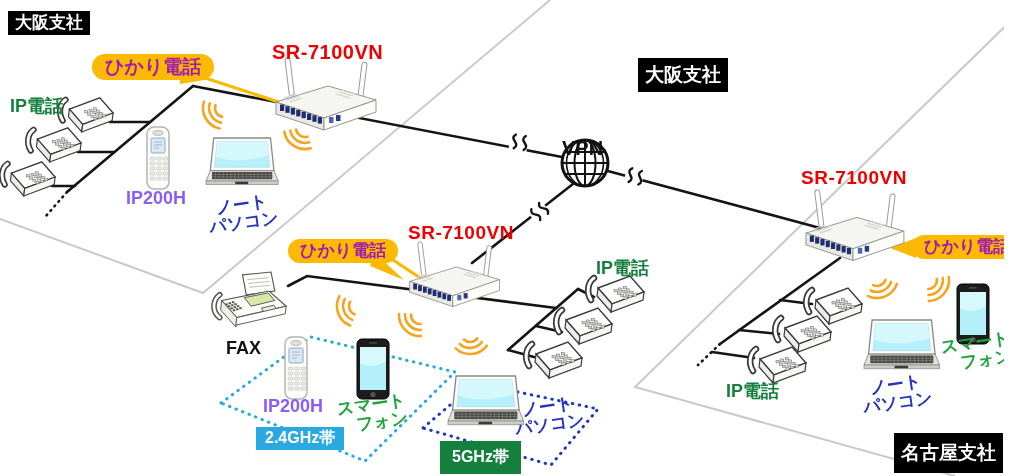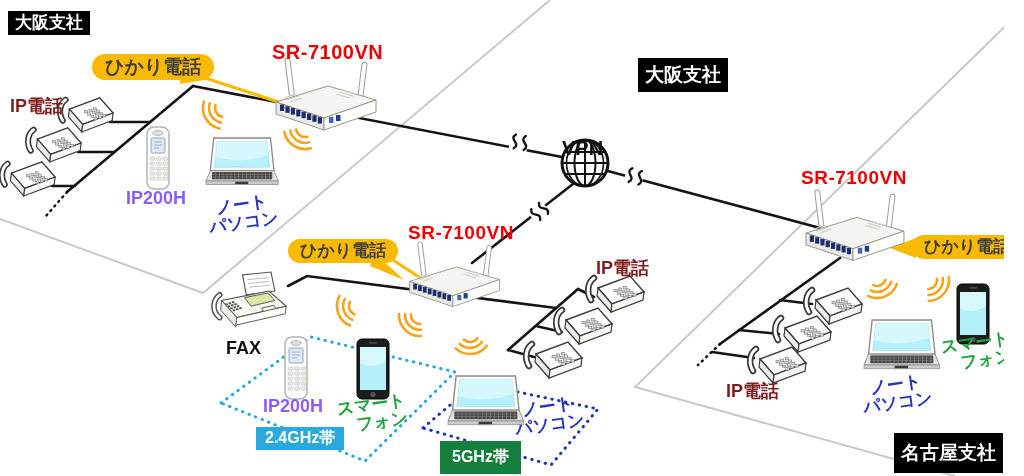--- a/index.html
+++ b/index.html
@@ -8,26 +8,26 @@
   .stage svg.canvas{position:absolute;left:0;top:0;}
   .lbl{position:absolute;white-space:nowrap;line-height:1.05;}
   .site{background:#000;color:#fff;font-weight:bold;}
   .site.osaka{left:8px;top:11px;font-size:17px;padding:3px 7px;}
   .site.tokyo{left:638px;top:58px;font-size:19px;padding:7px 7px;}
   .site.nagoya{right:1px;bottom:3px;font-size:19px;padding:10px 7px;}
   .model{color:#ee0000;font-weight:800;font-size:20px;letter-spacing:.5px;}
   .model.m1{left:272px;top:42px;}
   .model.m2{left:408px;top:223px;font-size:19px;}
   .model.m3{left:801px;top:168px;font-size:19px;}
-  .pill{background:#fbba00;border-radius:16px;font-weight:800;color:#404040;}
+  .pill{background:#fbba00;border-radius:16px;font-weight:800;color:#a21caf;}
   .pill.p1{left:92px;top:54px;font-size:19px;padding:3px 13px;}
   .pill.p2{left:288px;top:239px;font-size:17px;padding:3px 12px;}
   .pill.p3{left:912px;top:235px;font-size:17px;padding:3px 12px;}
   .vpn{left:562px;top:120px;font-size:20px;font-weight:800;color:#111;margin-top:18px;}
-  .ipp{font-size:18px;font-weight:800;color:#7f1d1d;text-align:right;}
+  .ipp{font-size:18px;font-weight:800;color:#15803d;text-align:right;}
   .ipp.a{left:10px;top:97px;} .ipp.b{left:596px;top:259px;} .ipp.c{left:726px;top:382px;}
   .h200{color:#8b5cf6;font-size:18px;font-weight:800;}
   .h200.a{left:126px;top:189px;} .h200.b{left:263px;top:397px;}
   .nb{color:#2433c0;font-size:17px;font-weight:800;text-align:center;transform:rotate(-8deg);}
   .nb.a{left:208px;top:196px;} .nb.b{left:514px;top:398px;} .nb.c{left:862px;top:376px;}
   .sp{color:#1ea33c;font-size:17px;font-weight:800;text-align:right;transform:rotate(-8deg);}
   .sp.b{left:338px;top:396px;} .sp.c{left:942px;top:334px;}
   .fax{left:226px;top:339px;font-size:18px;font-weight:800;color:#111;}
   .band{color:#fff;font-weight:800;font-size:16px;}
   .band.b24{left:256px;top:427px;background:#29a9e0;padding:3px 9px;}

